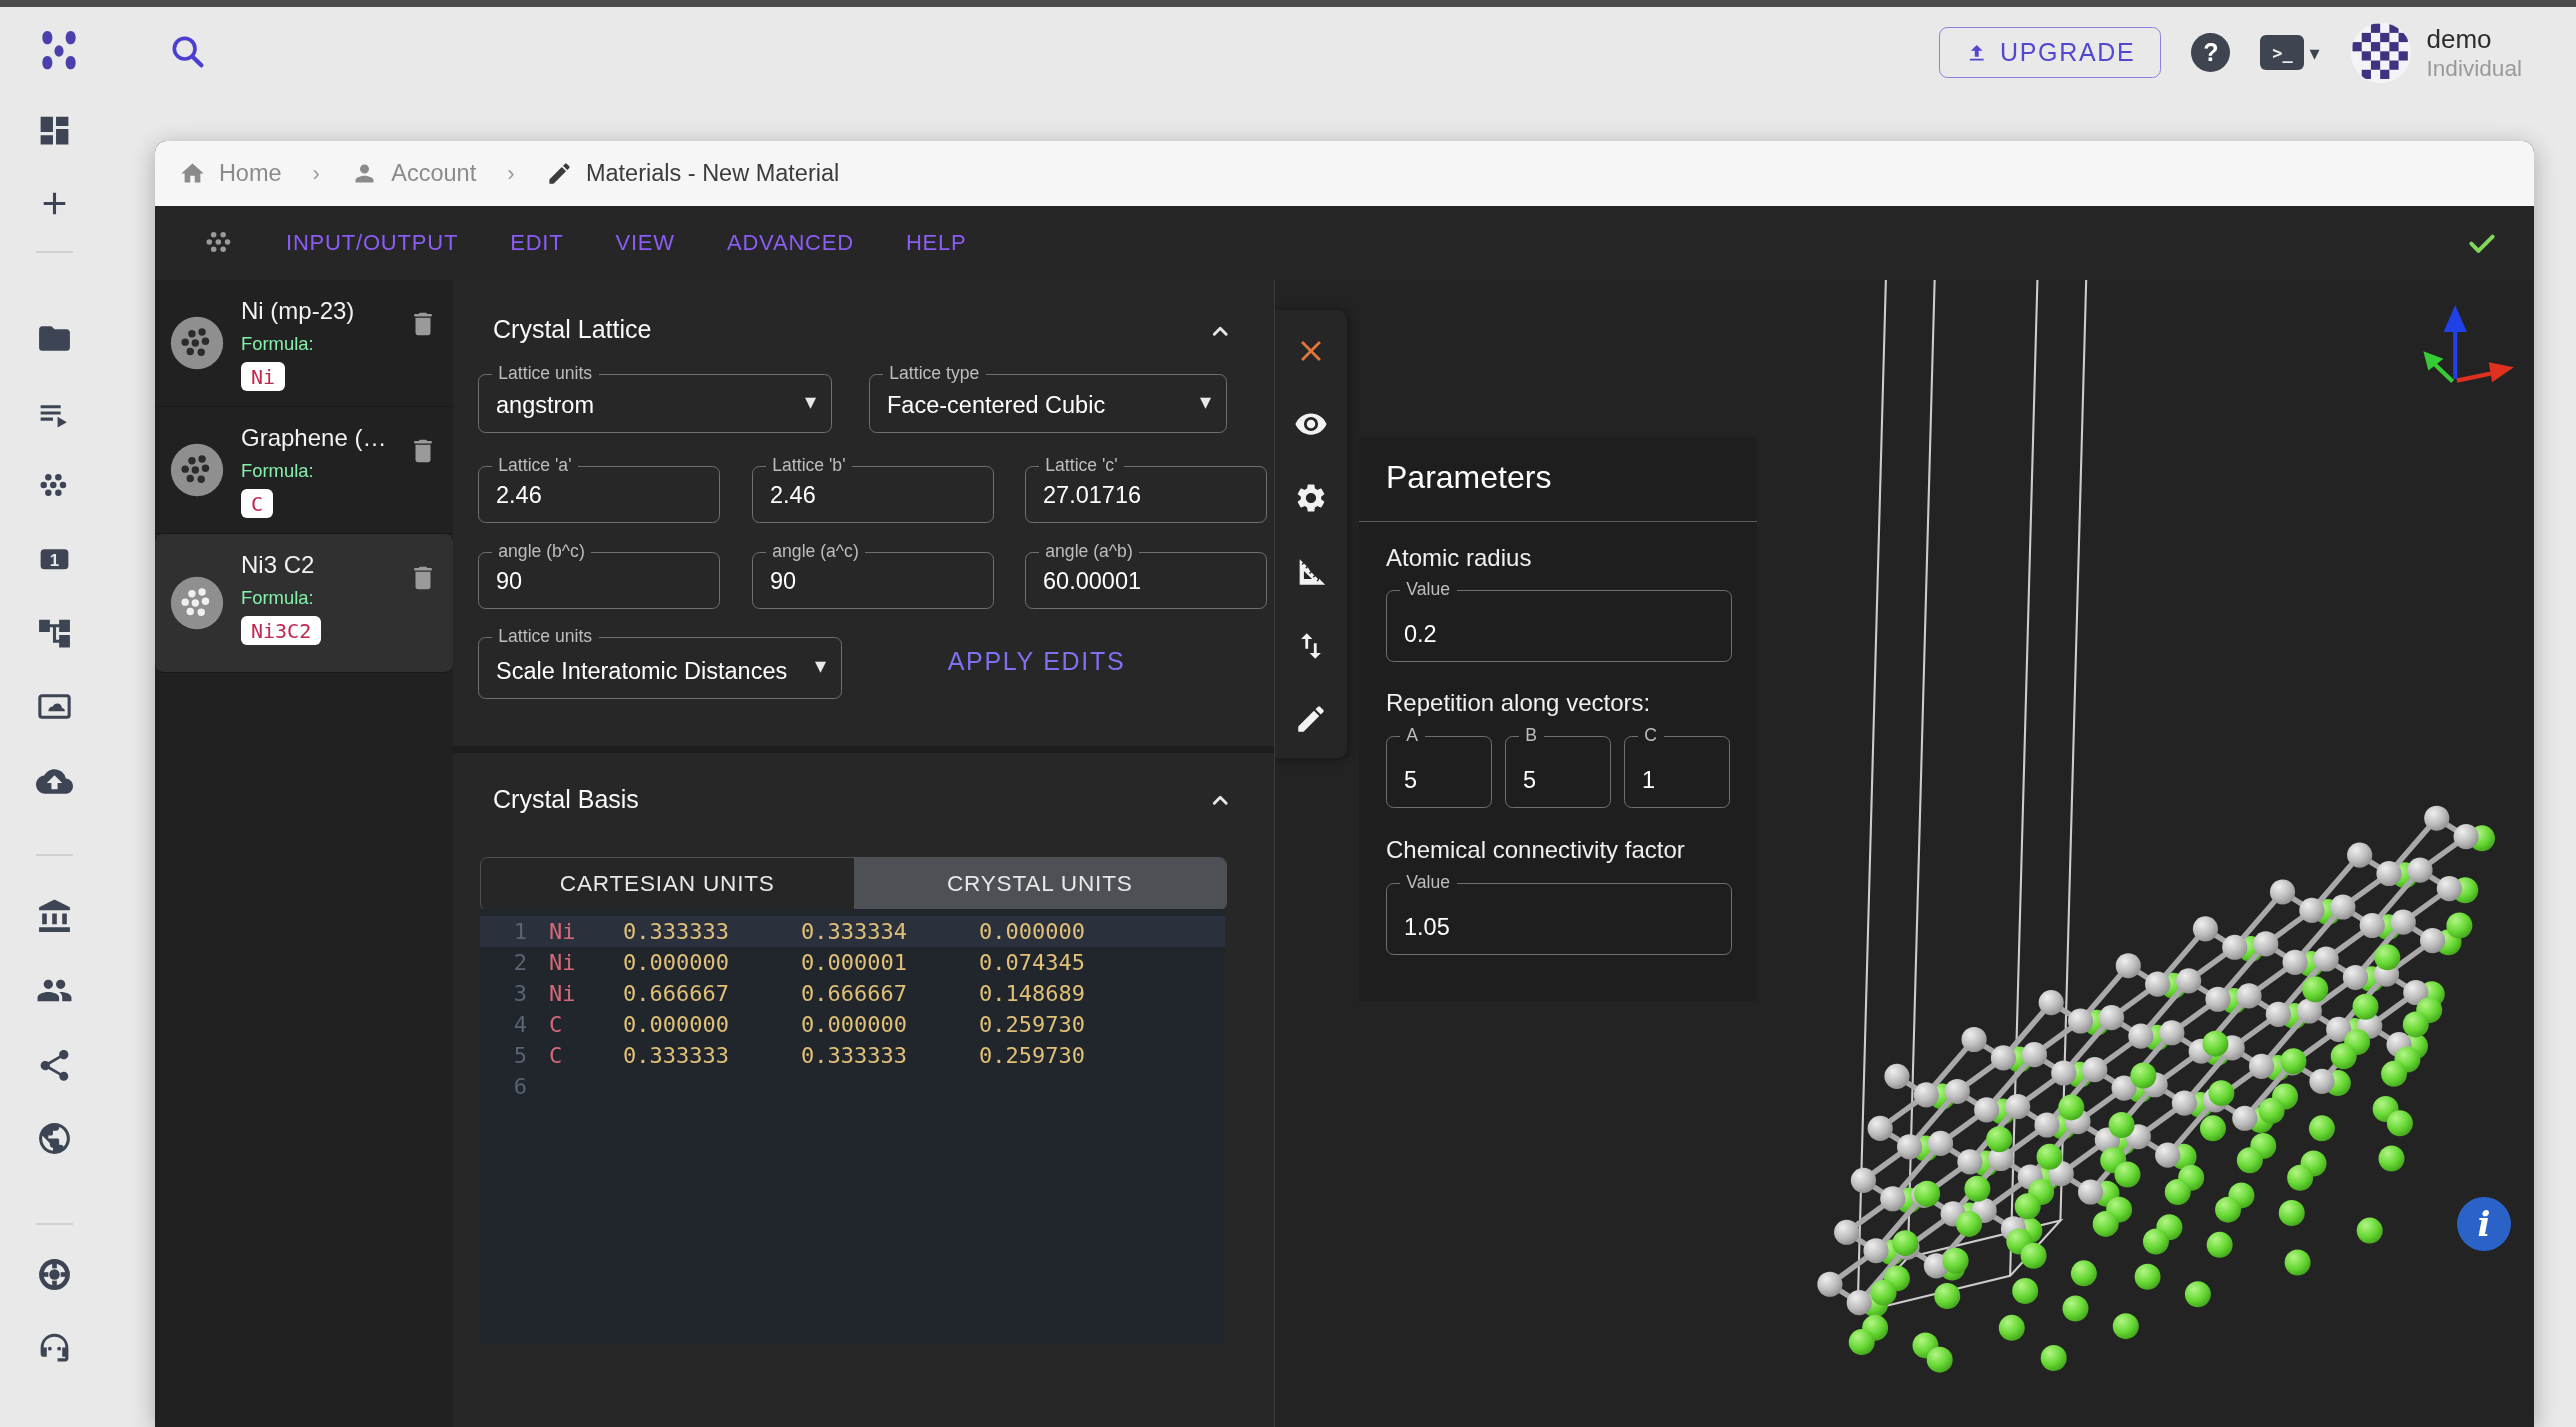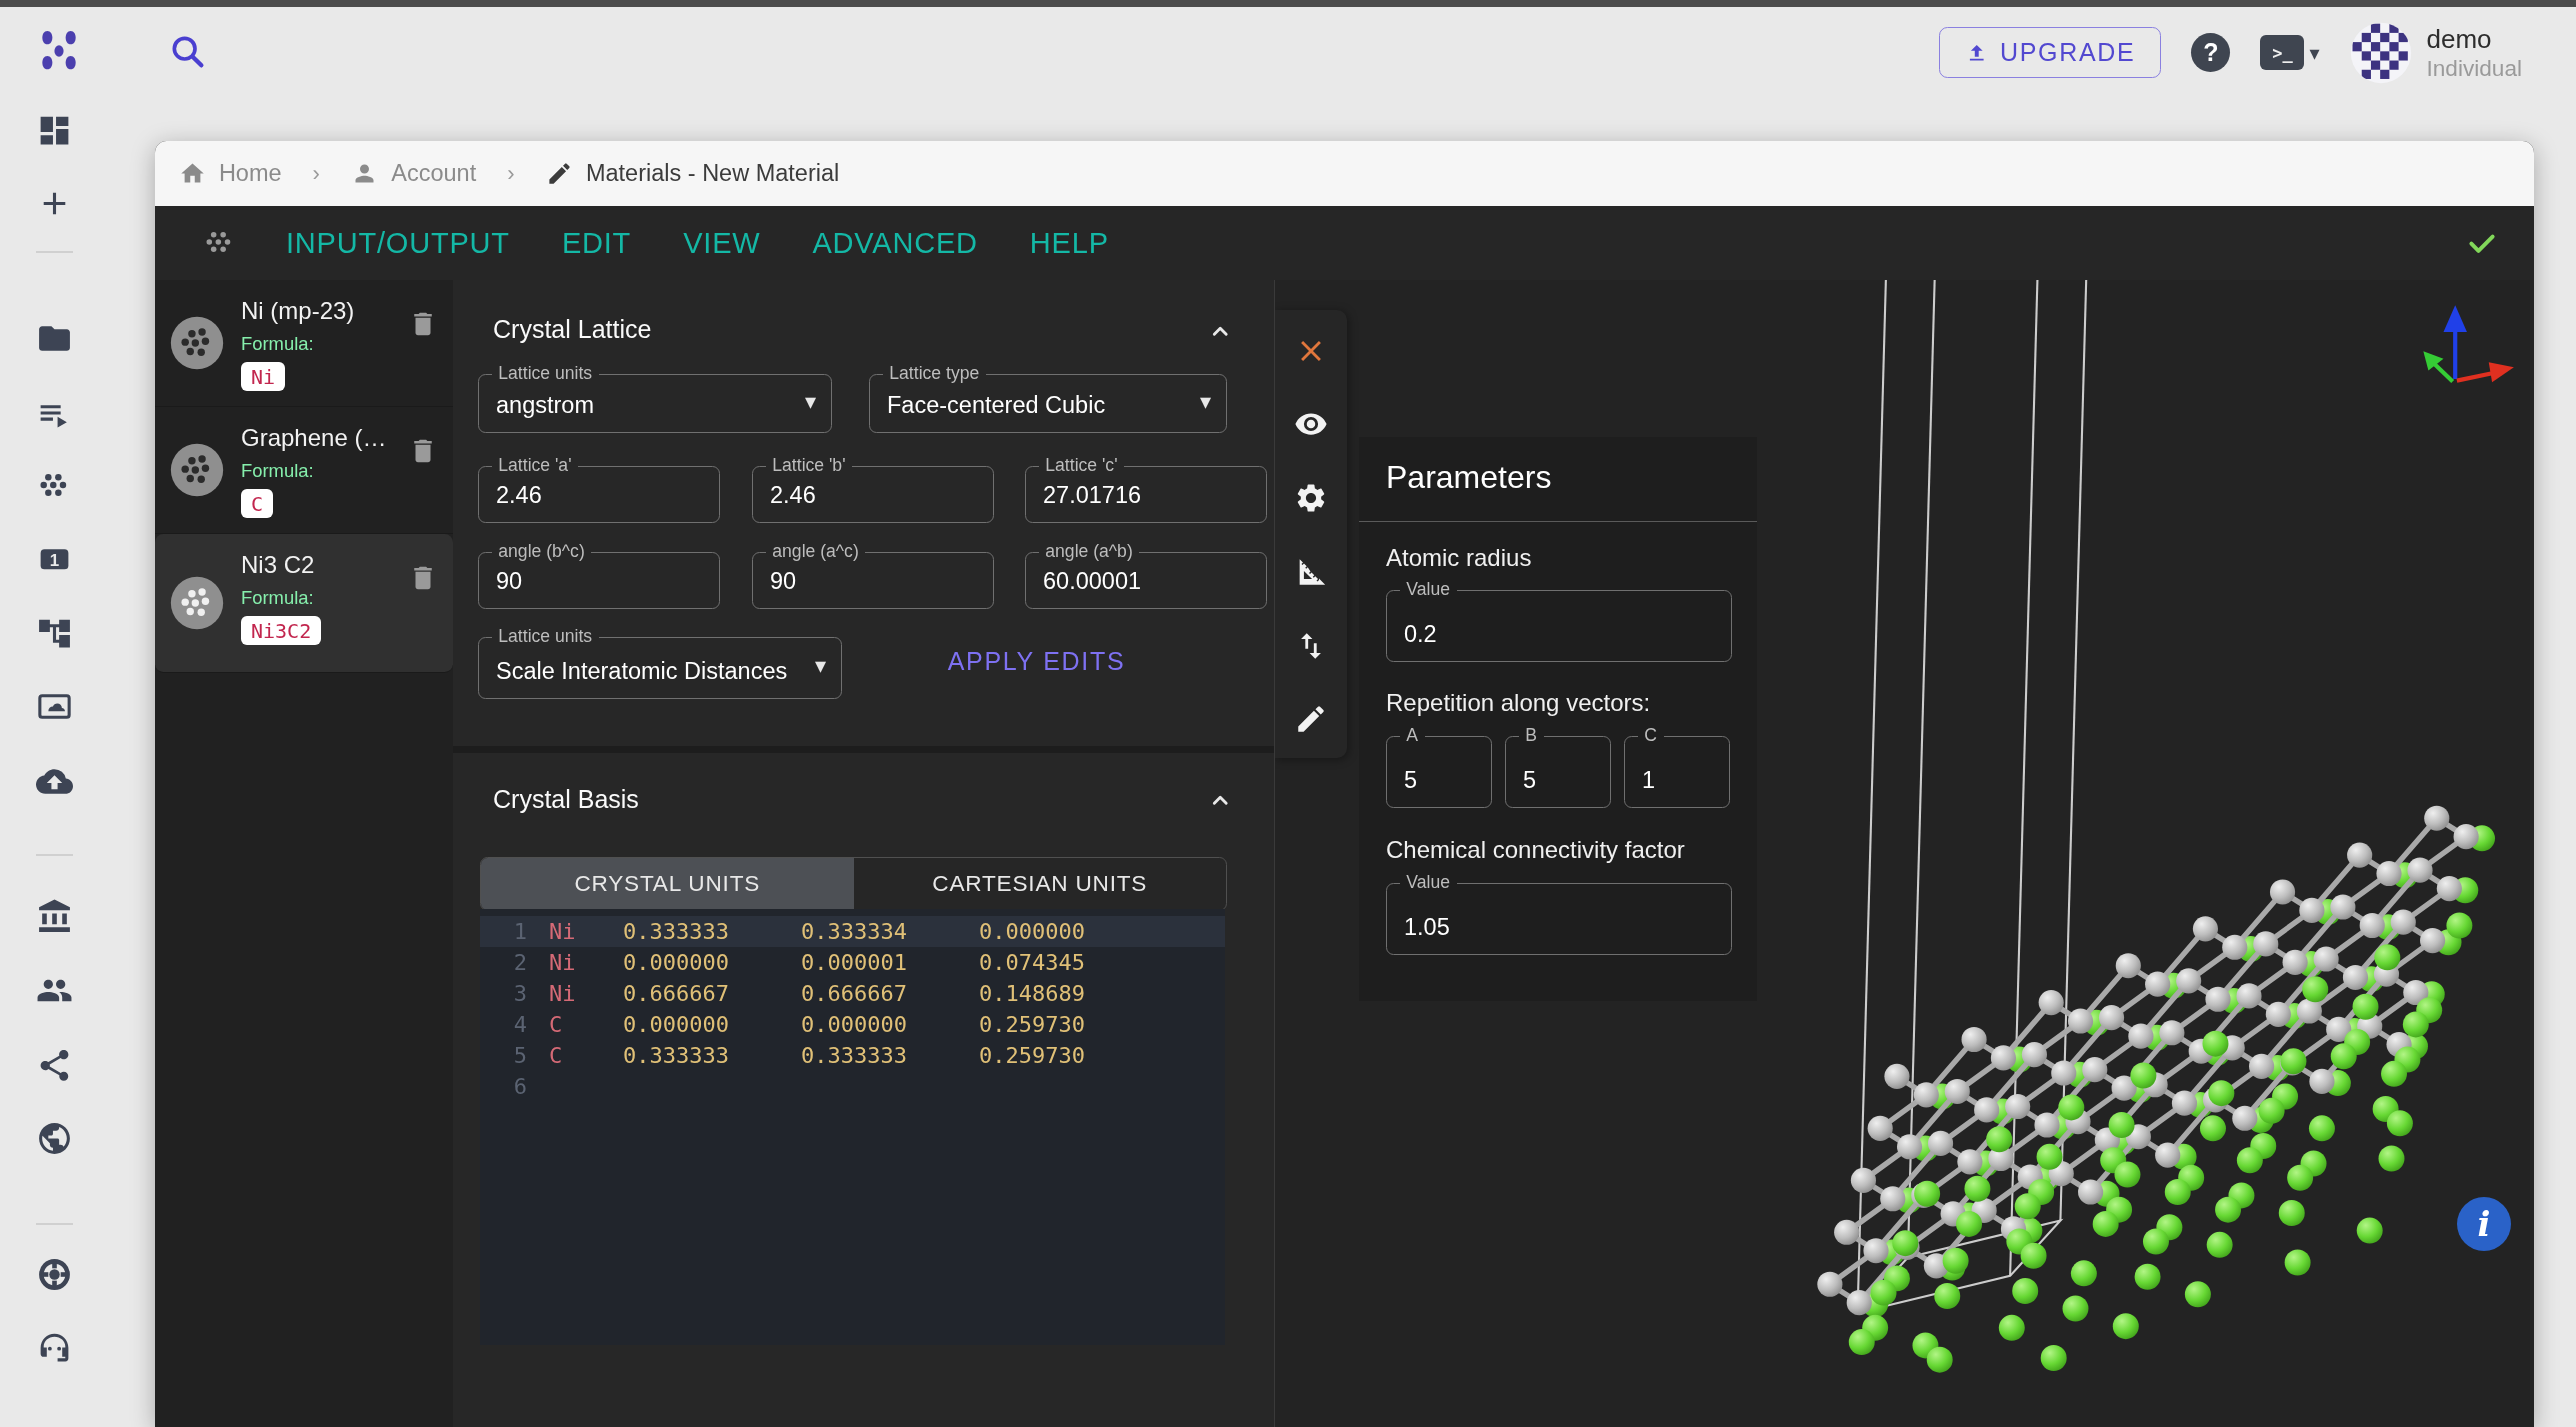--- a/index.html
+++ b/index.html
@@ -31,21 +31,21 @@
     box-shadow:0 5px 25px rgba(0,0,0,.28);overflow:hidden;background:#232323;}
   .crumbbar{position:absolute;left:0;top:0;width:2379px;height:65px;background:#f6f6f6;display:flex;align-items:center;
     padding-left:23.5px;box-sizing:border-box;gap:31px;}
   .crumb{display:flex;align-items:center;gap:13.4px;color:#8b8b8b;font-size:23.5px;cursor:pointer;}
   .crumb svg{fill:#8b8b8b;width:27px;height:27px;}
   .crumb.cur{color:#3c3c3c;font-weight:500;cursor:default;}
   .crumb.cur svg{fill:#3c3c3c;}
   .csep{color:#9a9a9a;font-size:22px;}
   .menubar{position:absolute;left:0;top:65px;width:2379px;height:74px;background:#262626;display:flex;align-items:center;}
   .menudots{margin:0 49px 0 47px;width:35px;height:35px;}
-  .mi{color:#14b8a6;font-size:29px;letter-spacing:0.8px;margin-right:52px;cursor:pointer;}
+  .mi{color:#8b5cf6;font-size:22px;letter-spacing:0.8px;margin-right:52px;cursor:pointer;}
   .menucheck{position:absolute;right:35px;top:20px;width:34px;height:34px;cursor:pointer;}
   .content{position:absolute;left:0;top:139px;width:2379px;height:1233px;display:flex;}
   
   .matpanel{width:298px;background:#212121;flex:none;position:relative;}
   .mitem{position:relative;height:126px;border-bottom:0.8px solid #1a1a1a;cursor:pointer;}
   .mitem.sel{background:#303030;border-radius:8.4px;height:138px;}
   .mava{position:absolute;left:15px;top:50%;transform:translateY(-50%);width:54px;height:54px;}
   .mtxt{position:absolute;left:86px;top:17px;width:143px;}
   .mtitle{color:#f2f2f2;font-size:24px;white-space:nowrap;overflow:hidden;}
   .mform{color:#86efac;font-size:18.4px;margin-top:8.4px;}
@@ -406,22 +406,22 @@
         <button class="applybtn">APPLY EDITS</button>
 
         <div class="secdiv"></div>
 
         <div class="sechead" style="top:505px">Crystal Basis</div>
         <svg class="secchev" style="top:506px" viewBox="0 0 24 24">
           <path d="M7 14.5l5-5 5 5" fill="none" stroke="#e8e8e8" stroke-width="2.4" stroke-linecap="round" stroke-linejoin="round"></path>
         </svg>
 
         <div class="tabs">
+          <div class="tab">CARTESIAN UNITS</div>
           <div class="tab on">CRYSTAL UNITS</div>
-          <div class="tab">CARTESIAN UNITS</div>
         </div>
 
         <div class="code">
             <div class="cl sel">
               <span class="c-n">1</span>
               <span class="c-el">Ni</span>
               <span class="c-x">0.333333</span>
               <span class="c-y">0.333334</span>
               <span class="c-z">0.000000</span>
             </div>

